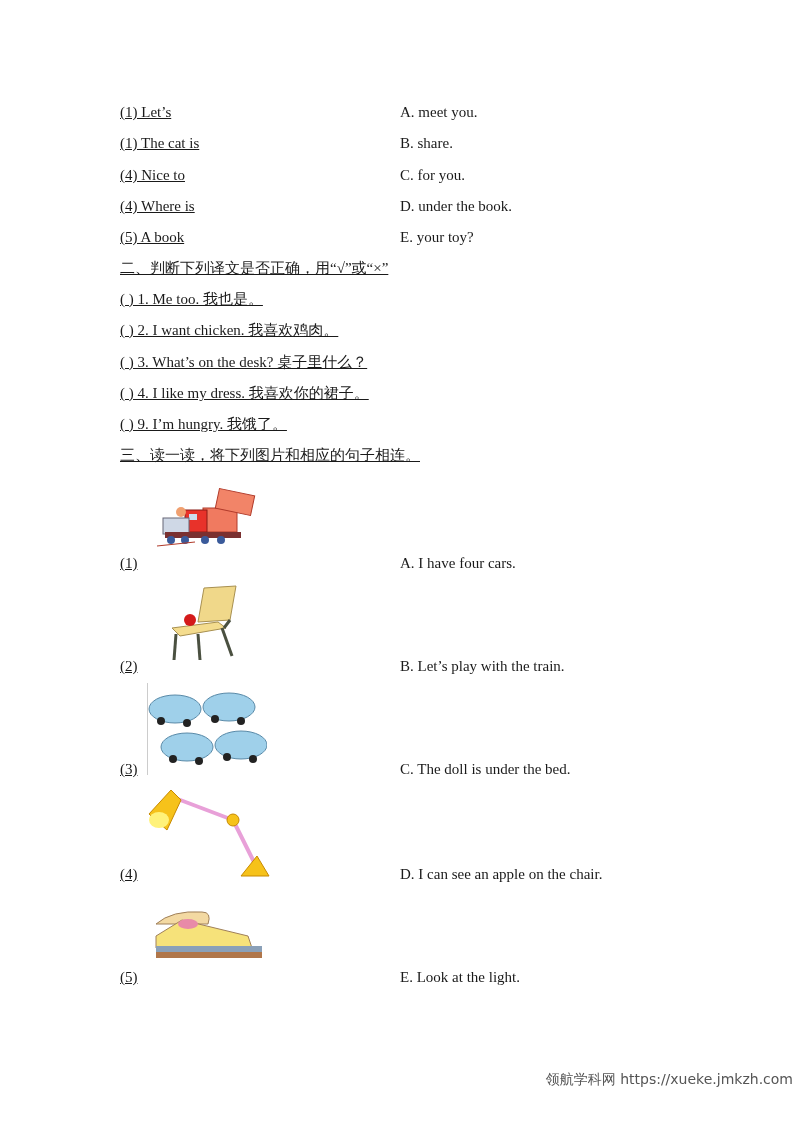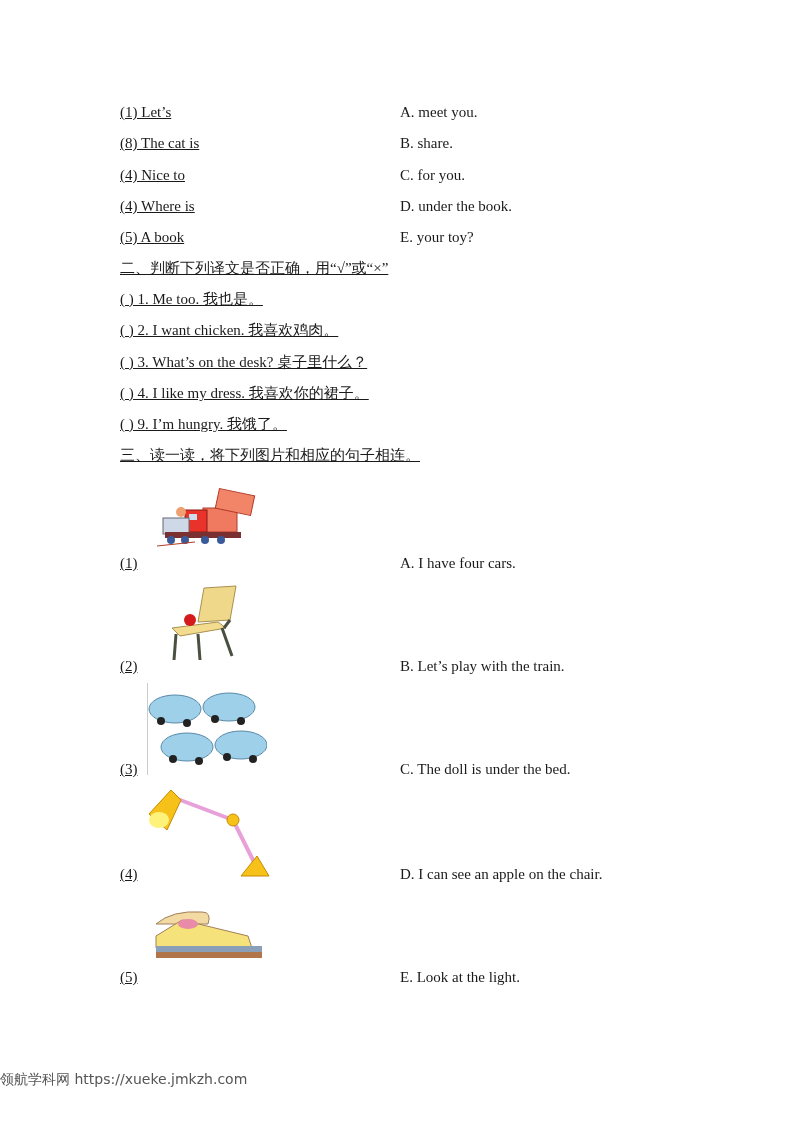--- a/index.html
+++ b/index.html
@@ -2,29 +2,29 @@
 <html><head>
 <meta charset="utf-8">
 <style>
   html, body { margin: 0; padding: 0; background: #ffffff; }
   body { width: 793px; height: 1122px; position: relative; overflow: hidden;
          font-family: "Liberation Serif", "DejaVu Serif", serif; color: #1a1a1a; font-size: 15px; }
   .abs { position: absolute; white-space: nowrap; line-height: 18px; }
   .left { left: 120px; text-decoration: underline; }
   .right { left: 400px; text-align: center; }
   .pic { position: absolute; }
-  .footer { position: absolute; left: 0; width: 793px; top: 1071px; text-align: left;
+  .footer { position: absolute; left: 0; width: 793px; top: 1071px; text-align: right;
             font-family: "DejaVu Sans", sans-serif; font-size: 14px; color: #555; }
 </style>
 </head>
 <body>
 
 <div>
   <div class="abs left" style="top:103px">(1) Let’s</div>
-  <div class="abs left" style="top:134px">(8) The cat is</div>
+  <div class="abs left" style="top:134px">(1) The cat is</div>
   <div class="abs left" style="top:166px">(4) Nice to</div>
   <div class="abs left" style="top:197px">(4) Where is</div>
   <div class="abs left" style="top:228px">(5) A book</div>
 
   <div class="abs right" style="top:103px">A. meet you.</div>
   <div class="abs right" style="top:134px">B. share.</div>
   <div class="abs right" style="top:166px">C. for you.</div>
   <div class="abs right" style="top:197px">D. under the book.</div>
   <div class="abs right" style="top:228px">E. your toy?</div>
 </div>

